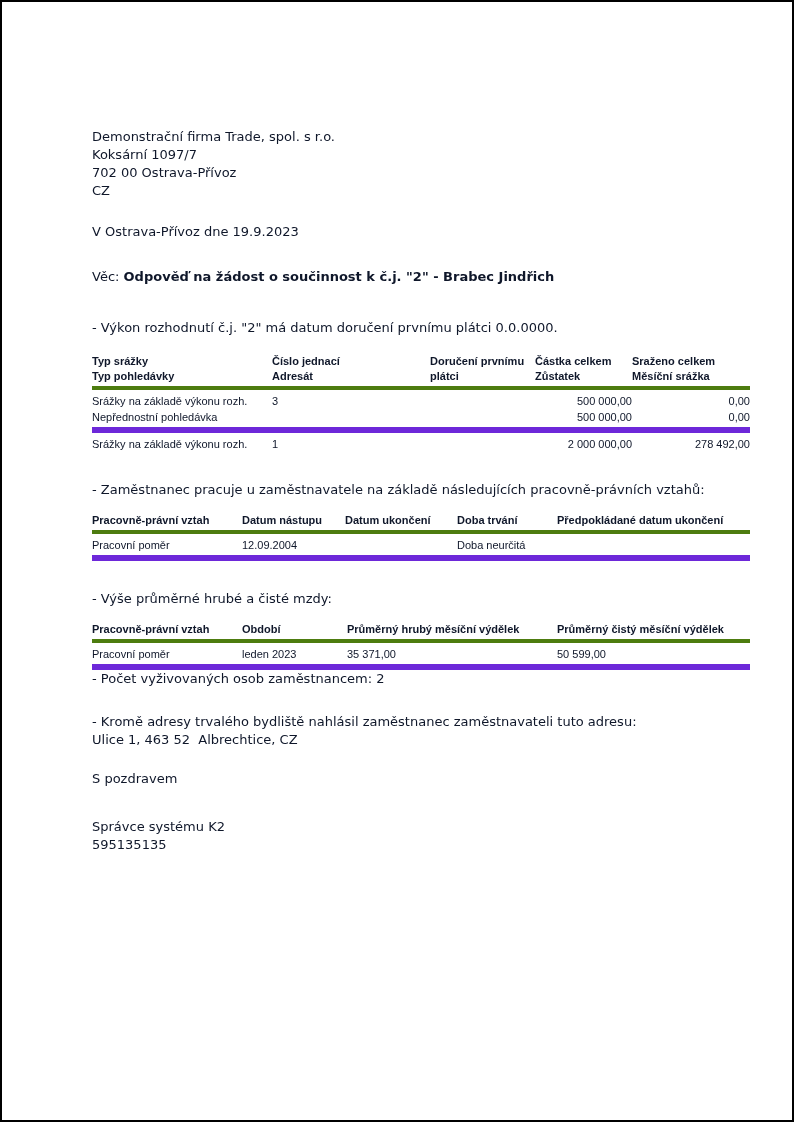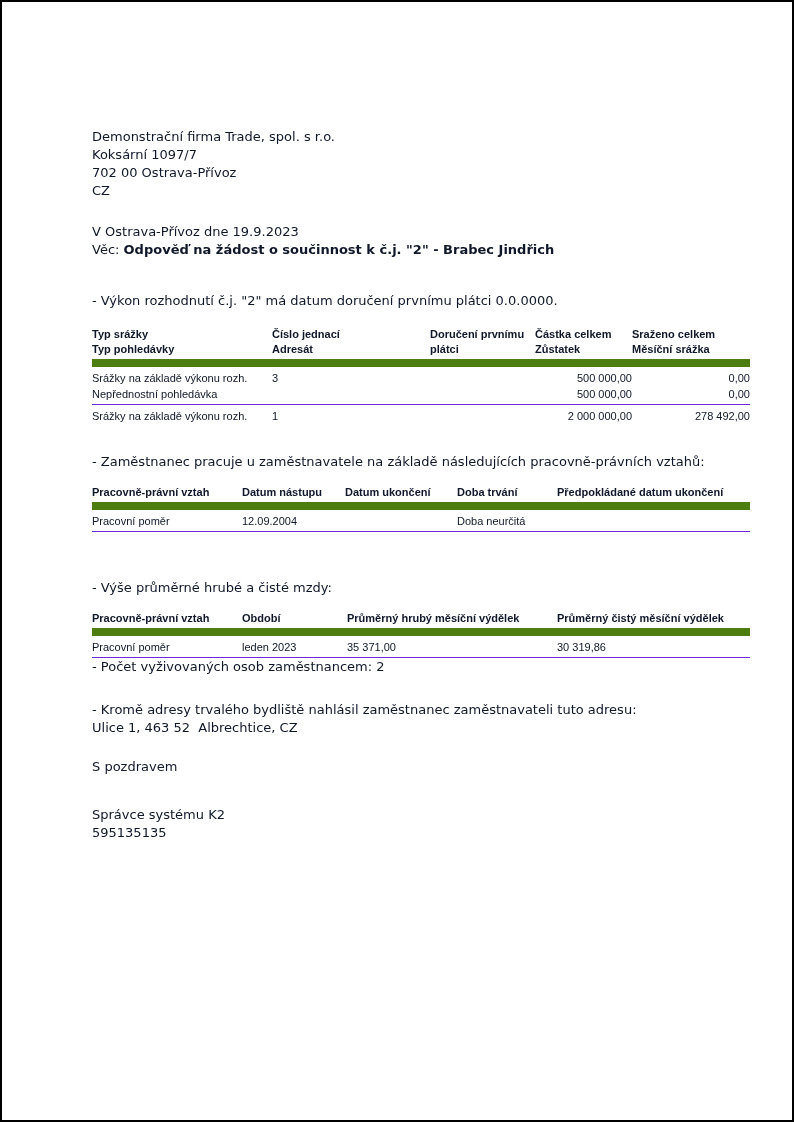--- a/index.html
+++ b/index.html
@@ -12,57 +12,57 @@
   }
   .content {
     padding-left: 90px;
     padding-right: 46px;
     font-family: "DejaVu Sans", sans-serif;
     font-size: 13px;
     color: #0f172a;
   }
   .sender { margin-top: 126px; line-height: 18px; }
   .dateline { margin-top: 23px; line-height: 18px; }
-  .subject { line-height: 18px; }
+  .subject { margin-top: 27px; line-height: 18px; }
   .subject .subj-text { font-weight: bold; }
   .para { line-height: 18px; }
   .para-execution { margin-top: 33px; }
   .para-deductions { margin-top: 37px; }
   .para-employment { margin-top: 29px; }
-  .para-wages { margin-top: 47px; }
+  .para-wages { margin-top: 29px; }
   .para-dependents { }
   .para-address { margin-top: 25px; }
   .reported-address { line-height: 18px; white-space: pre-wrap; }
   .closing { margin-top: 21px; line-height: 18px; }
   .signature { margin-top: 30px; line-height: 18px; }
 
   table.doc {
     border-collapse: collapse;
     table-layout: fixed;
     width: 658px;
     font-family: "Liberation Sans", sans-serif;
     font-size: 11px;
   }
   table.doc th {
     font-weight: bold;
     text-align: left;
     vertical-align: top;
     line-height: 15px;
     padding: 0 0 2px 0;
-    border-bottom: 8px solid #4d7c0f;
+    border-bottom: 4px solid #4d7c0f;
   }
   table.doc td {
     line-height: 16px;
     padding: 0;
     vertical-align: top;
     overflow: hidden;
     white-space: nowrap;
   }
   table.doc tr.first td { padding-top: 3px; }
-  table.doc tr.sep td { border-bottom: 1px solid #6d28d9; padding-bottom: 2px; }
+  table.doc tr.sep td { border-bottom: 6px solid #6d28d9; padding-bottom: 2px; }
   .ar { text-align: right; }
   .t-deductions { margin-top: 17px; }
   .t-employment { margin-top: 14px; }
   .t-wages { margin-top: 14px; }
 </style>
 </head>
 <body>
 
 <div class="content">
 
@@ -185,21 +185,21 @@
         <th>Období</th>
         <th>Průměrný hrubý měsíční výdělek</th>
         <th>Průměrný čistý měsíční výdělek</th>
       </tr>
     </thead>
     <tbody>
       <tr class="first sep">
         <td>Pracovní poměr</td>
         <td>leden 2023</td>
         <td>35 371,00</td>
-        <td>30 319,86</td>
+        <td>50 599,00</td>
       </tr>
     </tbody>
   </table>
 
   <div class="para para-dependents">- Počet vyživovaných osob zaměstnancem: 2</div>
 
   <div class="para para-address">- Kromě adresy trvalého bydliště nahlásil zaměstnanec zaměstnavateli tuto adresu:</div>
   <div class="reported-address">Ulice 1, 463 52  Albrechtice, CZ</div>
 
   <div class="closing">S pozdravem</div>

